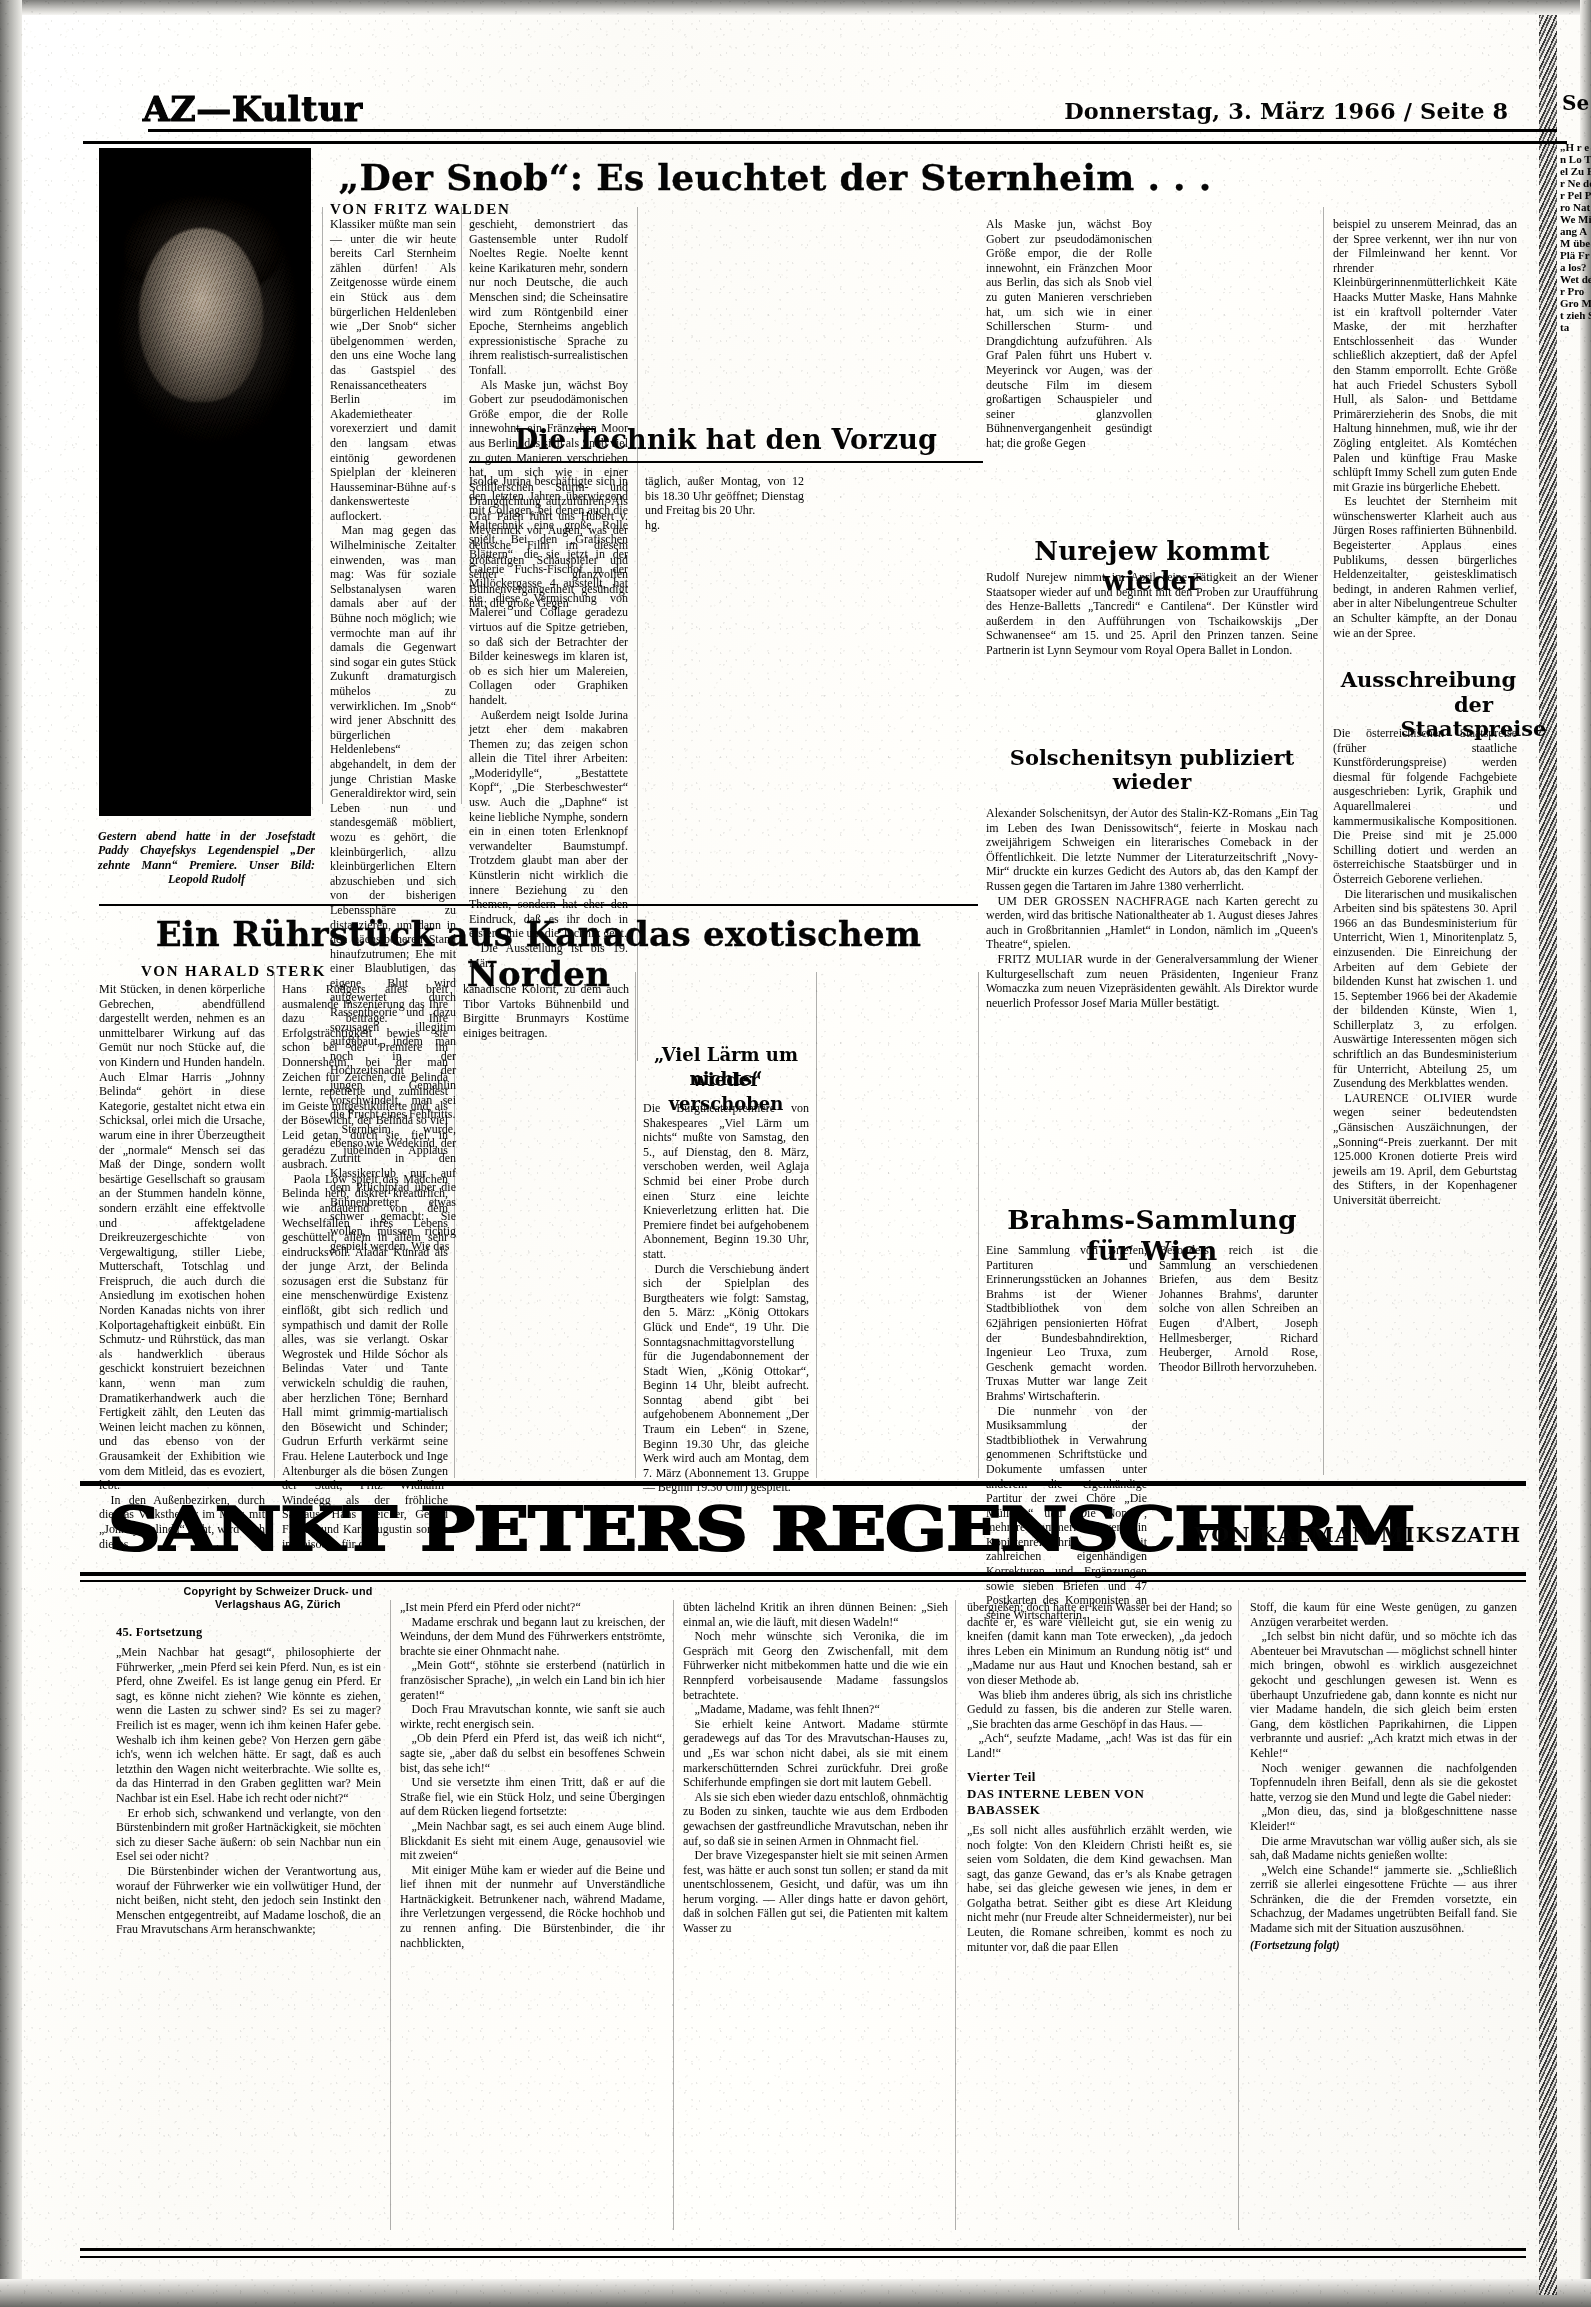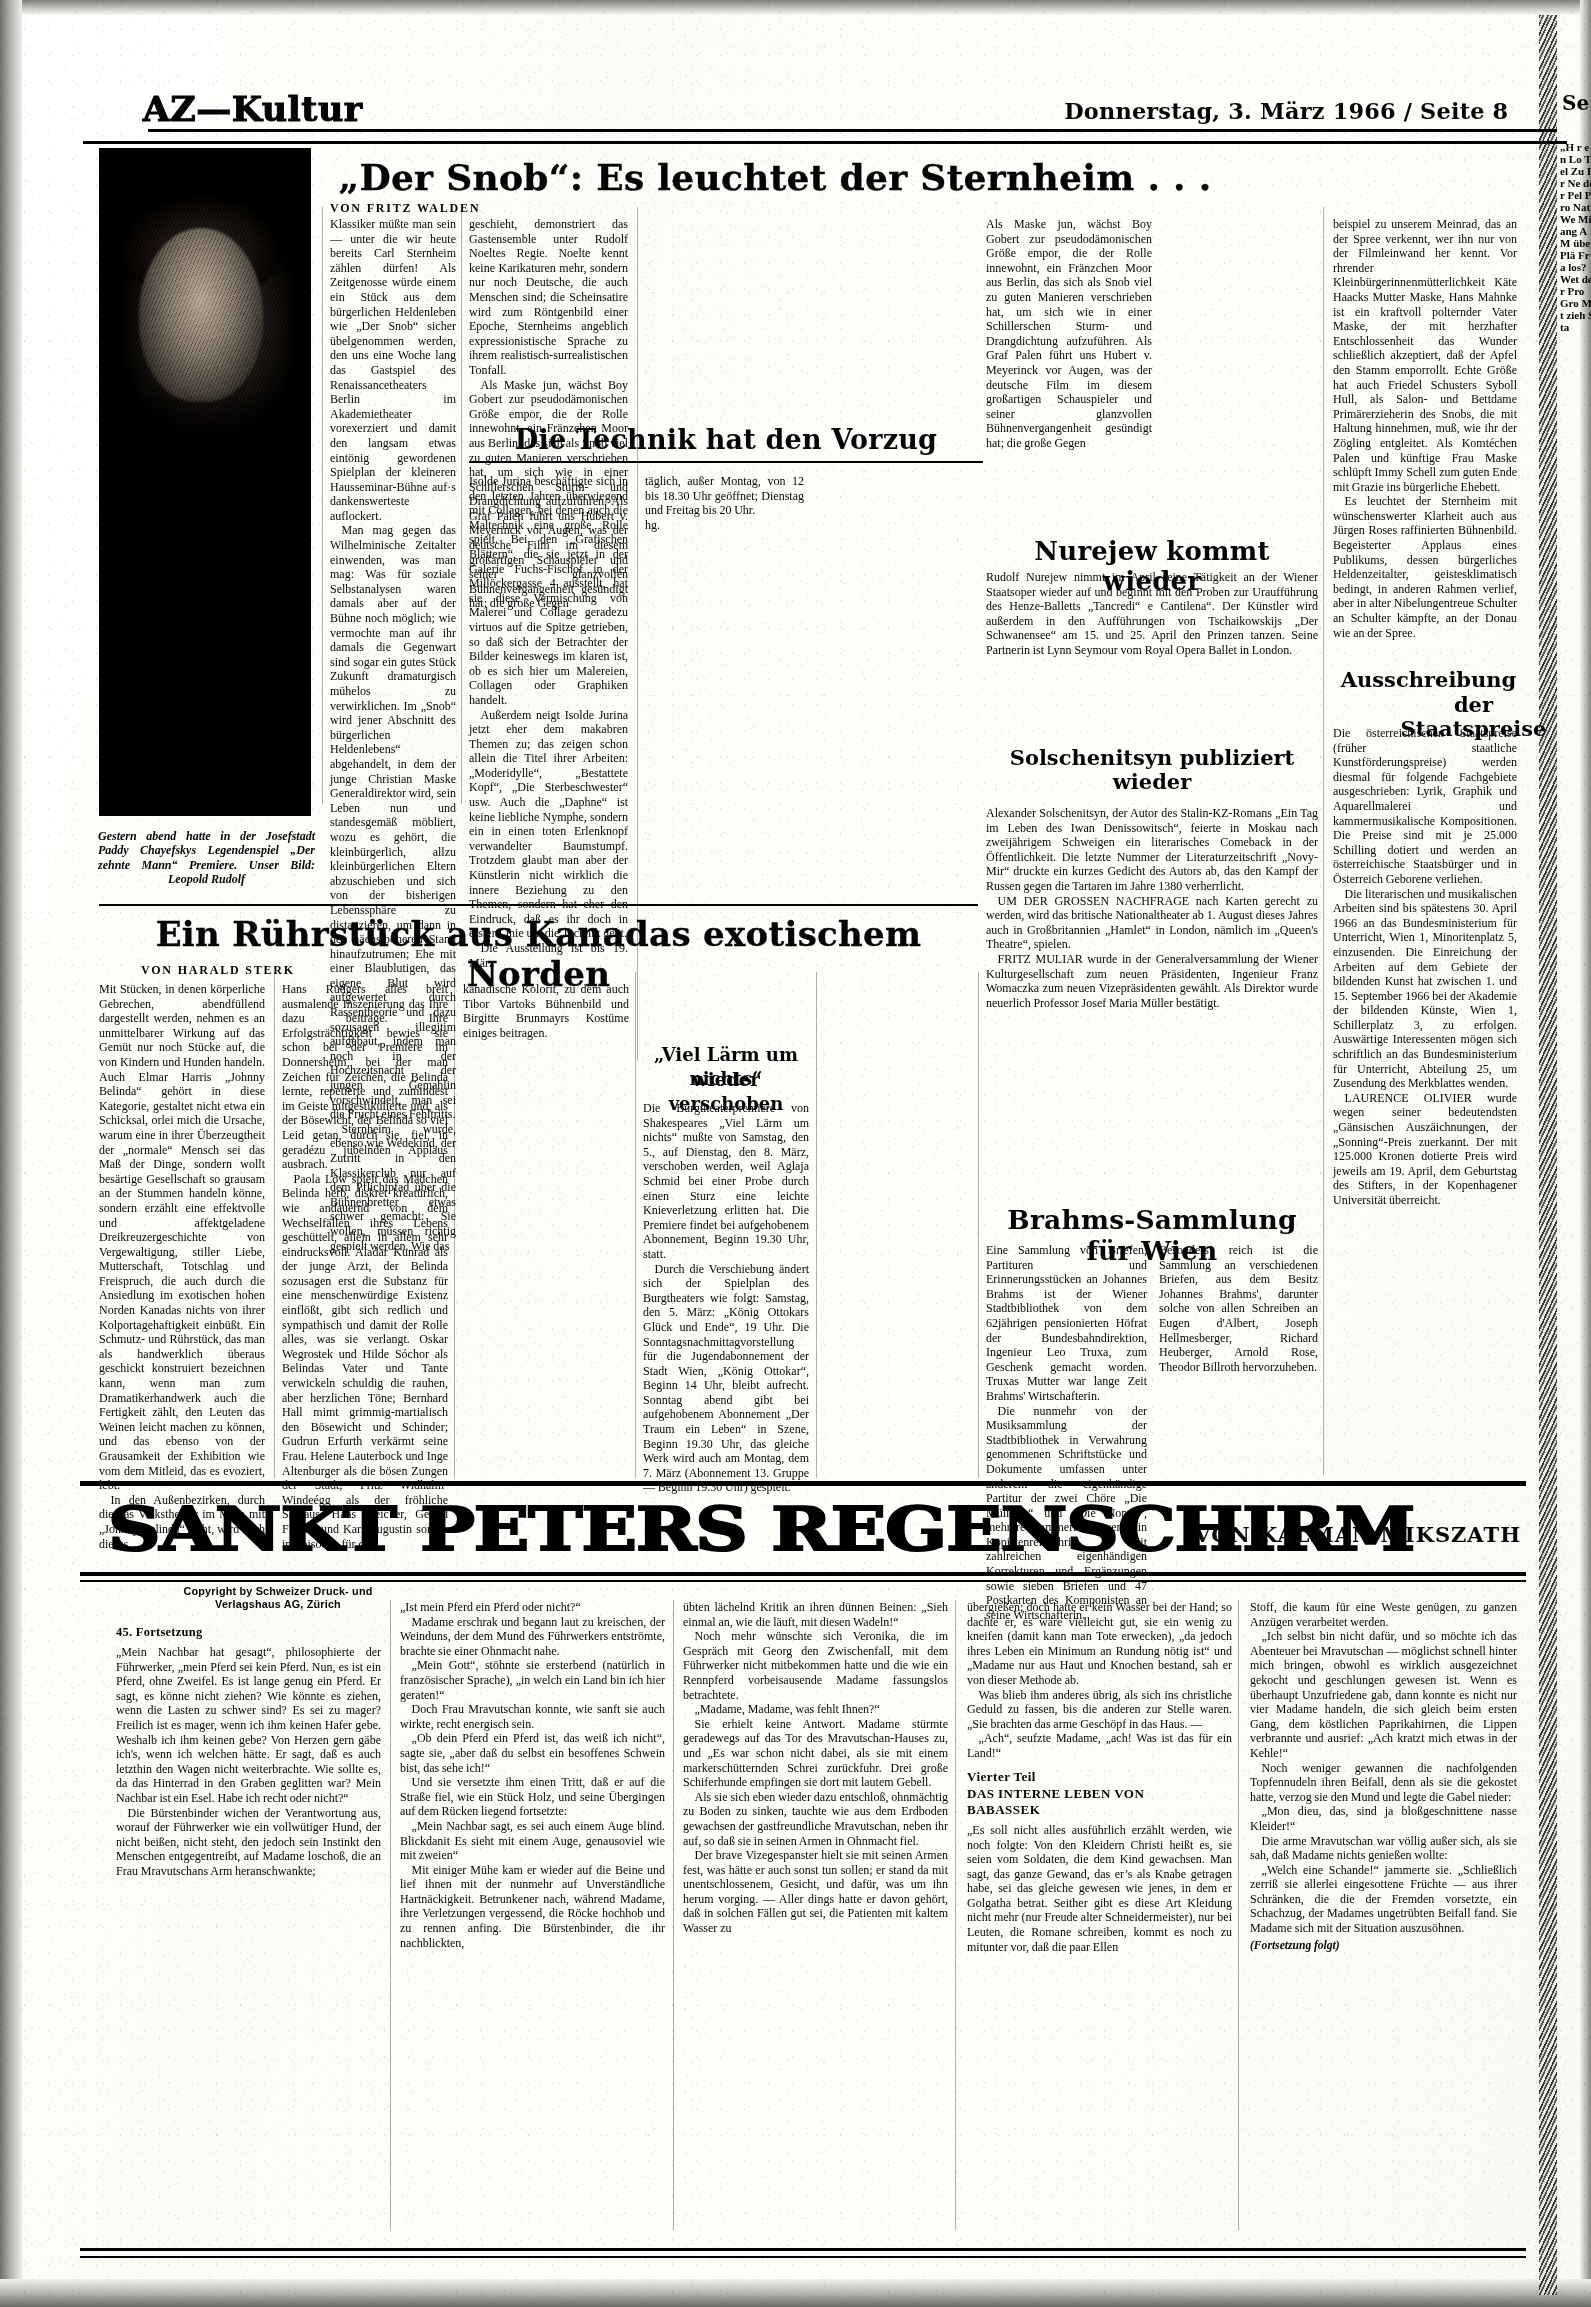--- a/index.html
+++ b/index.html
@@ -85,21 +85,21 @@
   .h-sec{
     font-family:"DejaVu Serif", serif;
     font-weight:700;font-size:27px;text-align:center;letter-spacing:0.2px;
   }
   .h-ter{
     font-family:"DejaVu Serif", serif;
     font-weight:700;font-size:21px;text-align:center;line-height:24px;
   }
   .byline{
     font-family:"Liberation Serif", serif;
-    font-weight:700;font-size:12px;letter-spacing:1.8px;
+    font-weight:700;font-size:15px;letter-spacing:1.8px;
   }
   .col{
     font-family:"Liberation Serif", serif;
     font-size:12px;line-height:14.6px;
     text-align:justify;
     -moz-text-align-last:left;text-align-last:left;
     hyphens:auto;-webkit-hyphens:auto;
     word-spacing:-0.2px;
     position:absolute;
   }
@@ -347,20 +347,21 @@
   <div class="copyline">Copyright by Schweizer Druck- und Verlagshaus AG, Zürich</div>
   <div class="byline" style="position:absolute;left:116px;top:1625px;font-size:12.4px;letter-spacing:0.3px;">45. Fortsetzung</div>
 
   <div class="vrule" style="left:390px;top:1600px;height:630px;"></div>
   <div class="vrule" style="left:673px;top:1600px;height:630px;"></div>
   <div class="vrule" style="left:955px;top:1600px;height:630px;"></div>
   <div class="vrule" style="left:1238px;top:1600px;height:630px;"></div>
 
   <div class="col" style="left:116px;top:1645px;width:265px;">
     <p class="noind">„Mein Nachbar hat gesagt“, philosophierte der Führwerker, „mein Pferd sei kein Pferd. Nun, es ist ein Pferd, ohne Zweifel. Es ist lange genug ein Pferd. Er sagt, es könne nicht ziehen? Wie könnte es ziehen, wenn die Lasten zu schwer sind? Es sei zu mager? Freilich ist es mager, wenn ich ihm keinen Hafer gebe. Weshalb ich ihm keinen gebe? Von Herzen gern gäbe ich's, wenn ich welchen hätte. Er sagt, daß es auch letzthin den Wagen nicht weiterbrachte. Wie sollte es, da das Hinterrad in den Graben geglitten war? Mein Nachbar ist ein Esel. Habe ich recht oder nicht?“</p>
+    <p>Er erhob sich, schwankend und verlangte, von den Bürstenbindern mit großer Hartnäckigkeit, sie möchten sich zu dieser Sache äußern: ob sein Nachbar nun ein Esel sei oder nicht?</p>
     <p>Die Bürstenbinder wichen der Verantwortung aus, worauf der Führwerker wie ein vollwütiger Hund, der nicht beißen, nicht steht, den jedoch sein Instinkt den Menschen entgegentreibt, auf Madame loschoß, die an Frau Mravutschans Arm heranschwankte;</p>
   </div>
 
   <div class="col" style="left:400px;top:1600px;width:265px;">
     <p class="noind">„Ist mein Pferd ein Pferd oder nicht?“</p>
     <p>Madame erschrak und begann laut zu kreischen, der Weinduns, der dem Mund des Führwerkers entströmte, brachte sie einer Ohnmacht nahe.</p>
     <p>„Mein Gott“, stöhnte sie ersterbend (natürlich in französischer Sprache), „in welch ein Land bin ich hier geraten!“</p>
     <p>Doch Frau Mravutschan konnte, wie sanft sie auch wirkte, recht energisch sein.</p>
     <p>„Ob dein Pferd ein Pferd ist, das weiß ich nicht“, sagte sie, „aber daß du selbst ein besoffenes Schwein bist, das sehe ich!“</p>
     <p>Und sie versetzte ihm einen Tritt, daß er auf die Straße fiel, wie ein Stück Holz, und seine Übergingen auf dem Rücken liegend fortsetzte:</p>

